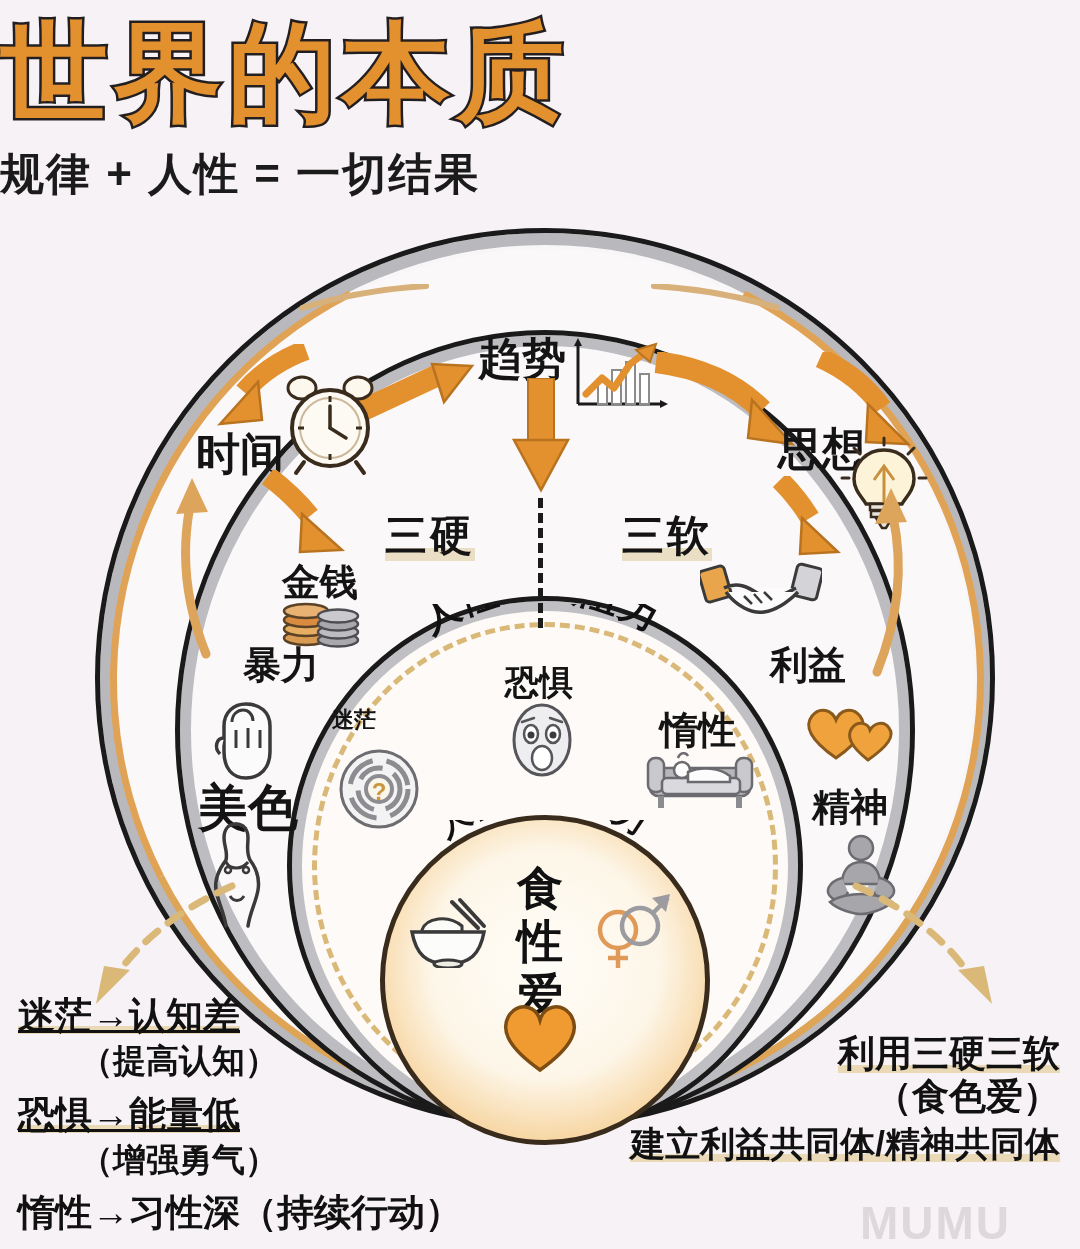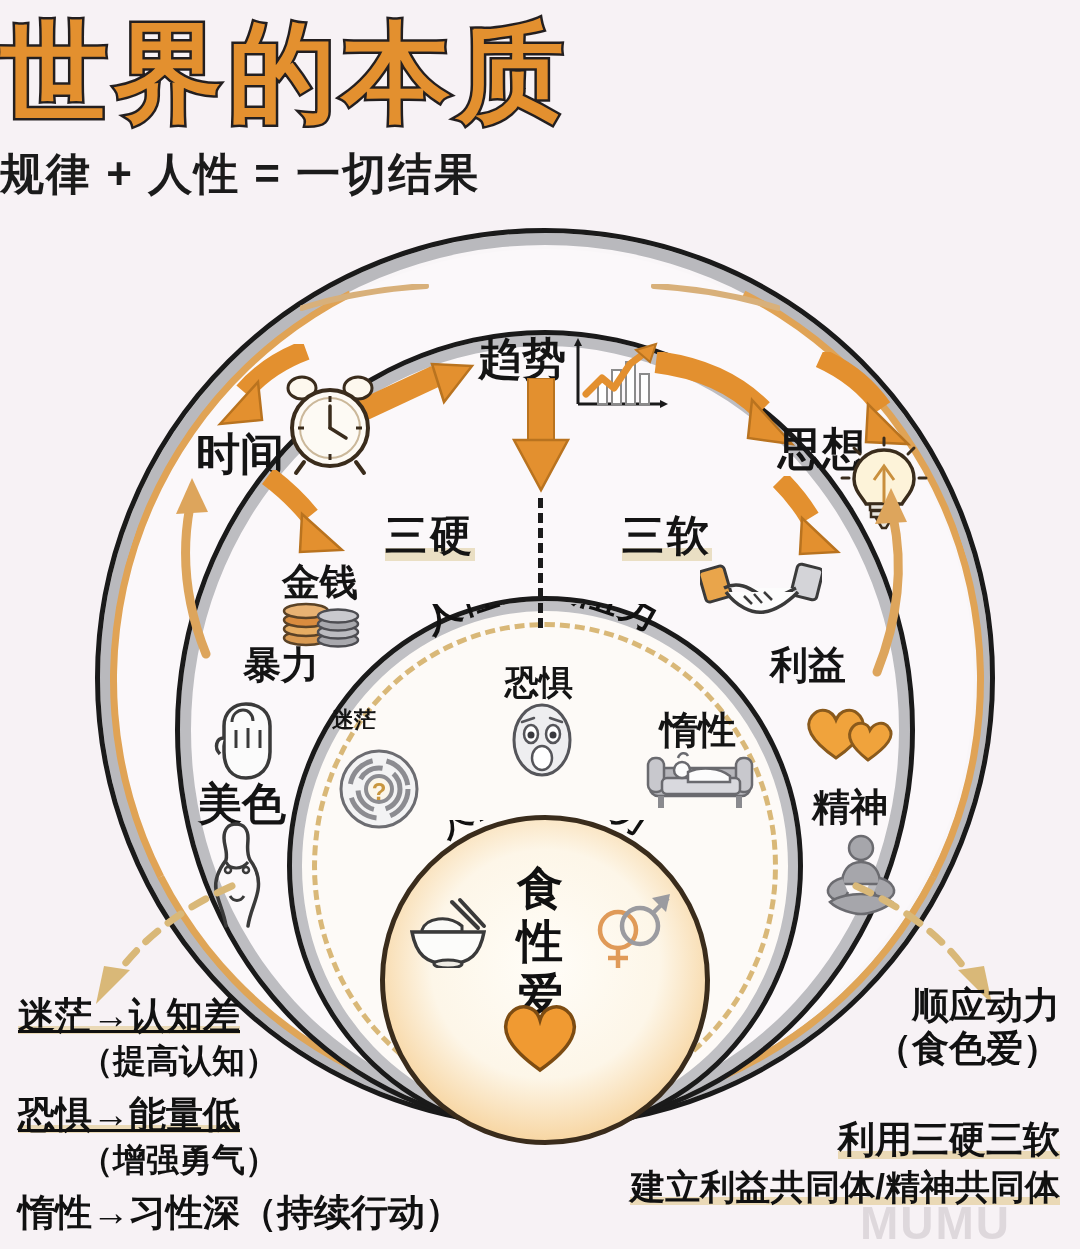--- a/index.html
+++ b/index.html
@@ -269,21 +269,21 @@
     <svg width="70" height="92" viewBox="0 0 70 92">
       <path d="M12 36 C 12 22 22 14 34 14 C 48 14 58 22 58 36 L58 62 C 58 78 48 88 34 88 C 20 88 12 78 12 62 Z" fill="#fbfbfb" stroke="#3a3a3a" stroke-width="3.5"></path>
       <path d="M20 32 C 20 24 26 20 31 20 C 36 20 41 24 41 31" fill="none" stroke="#3a3a3a" stroke-width="3"></path>
       <line x1="24" y1="40" x2="24" y2="58" stroke="#3a3a3a" stroke-width="3"></line>
       <line x1="36" y1="38" x2="36" y2="58" stroke="#3a3a3a" stroke-width="3"></line>
       <line x1="48" y1="40" x2="48" y2="58" stroke="#3a3a3a" stroke-width="3"></line>
       <path d="M12 48 C 4 48 2 58 8 64" fill="#fbfbfb" stroke="#3a3a3a" stroke-width="3.5"></path>
     </svg>
   </div>
 
-  <div class="lbl" style="left:198px;top:775px;font-size:44px;">美色</div>
+  <div class="lbl" style="left:198px;top:775px;font-size:50px;">美色</div>
   <div class="icon" style="left:200px;top:820px;">
     <svg width="72" height="110" viewBox="0 0 72 110">
       <path d="M36 4 C 28 4 24 10 24 18 C 24 26 28 32 26 40 C 20 48 14 58 16 70
                C 18 82 24 92 26 106" fill="none" stroke="#3a3a3a" stroke-width="3.5" stroke-linecap="round"></path>
       <path d="M36 4 C 44 4 48 10 48 18 C 48 26 46 32 50 40 C 56 48 60 58 58 70
                C 56 82 50 92 48 106" fill="none" stroke="#3a3a3a" stroke-width="3.5" stroke-linecap="round"></path>
       <path d="M26 42 C 30 50 42 50 48 42" fill="none" stroke="#3a3a3a" stroke-width="3"></path>
       <circle cx="28" cy="50" r="3" fill="none" stroke="#3a3a3a" stroke-width="2.5"></circle>
       <circle cx="46" cy="50" r="3" fill="none" stroke="#3a3a3a" stroke-width="2.5"></circle>
       <path d="M30 76 C 34 82 40 82 44 76" fill="none" stroke="#3a3a3a" stroke-width="3"></path>
@@ -420,21 +420,20 @@
 
   <div class="note" id="note-left">
     <div class="ln"><span class="uw">迷茫→认知差</span></div>
     <div class="sub">（提高认知）</div>
     <div class="ln" style="margin-top:8px;"><span class="uw">恐惧→能量低</span></div>
     <div class="sub">（增强勇气）</div>
   </div>
   <div id="note-left2">惰性→习性深（持续行动）</div>
 
   <div class="note" id="note-right">
-    <div class="ln">顺应动力</div>
+    <div class="ln" style="margin-top:48px;"><span class="uw">利用三硬三软</span></div>
     <div class="ln">（食色爱）</div>
-    <div class="ln" style="margin-top:48px;"><span class="uw">利用三硬三软</span></div>
     <div class="sub"><span class="uw">建立利益共同体/精神共同体</span></div>
   </div>
 
   <div id="watermark-ghost">MUMU</div>
 
 </div>
 
 </body></html>

